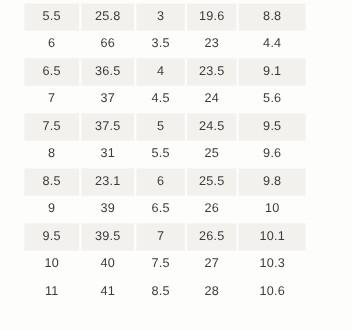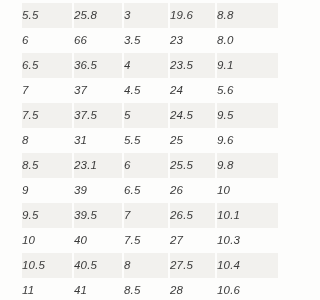--- a/index.html
+++ b/index.html
@@ -30,31 +30,30 @@
   table.size-table tr {
     height: 25px;
   }
   table.size-table tr.band-shaded td {
     background: #f2f1ee;
   }
   table.size-table tr.band-plain td {
     background: #fdfdfc;
   }
   table.size-table td {
-    text-align: left;
+    text-align: center;
     vertical-align: middle;
     font-size: 11.5px;
     color: #3b3b3b;
     letter-spacing: 0.2px;
     height: 25px;
     padding: 0;
     border-right: 2px solid #fdfdfc;
     line-height: 25px;
     white-space: nowrap;
-    font-style: italic;
   }
   table.size-table td:last-child {
     border-right: none;
   }
   
   col.c0 { width: 51px; }
   col.c1 { width: 50px; }
   col.c2 { width: 46px; }
   col.c3 { width: 47px; }
   col.c4 { width: 62px; }
@@ -77,21 +76,21 @@
           <td>25.8</td>
           <td>3</td>
           <td>19.6</td>
           <td>8.8</td>
         </tr>
         <tr class="band-plain">
           <td>6</td>
           <td>66</td>
           <td>3.5</td>
           <td>23</td>
-          <td>8.0</td>
+          <td>4.4</td>
         </tr>
         <tr class="band-shaded">
           <td>6.5</td>
           <td>36.5</td>
           <td>4</td>
           <td>23.5</td>
           <td>9.1</td>
         </tr>
         <tr class="band-plain">
           <td>7</td>
@@ -135,27 +134,20 @@
           <td>26.5</td>
           <td>10.1</td>
         </tr>
         <tr class="band-plain">
           <td>10</td>
           <td>40</td>
           <td>7.5</td>
           <td>27</td>
           <td>10.3</td>
         </tr>
-        <tr class="band-shaded">
-          <td>10.5</td>
-          <td>40.5</td>
-          <td>8</td>
-          <td>27.5</td>
-          <td>10.4</td>
-        </tr>
         <tr class="band-plain">
           <td>11</td>
           <td>41</td>
           <td>8.5</td>
           <td>28</td>
           <td>10.6</td>
         </tr>
       </tbody>
   </table>
 </div>

